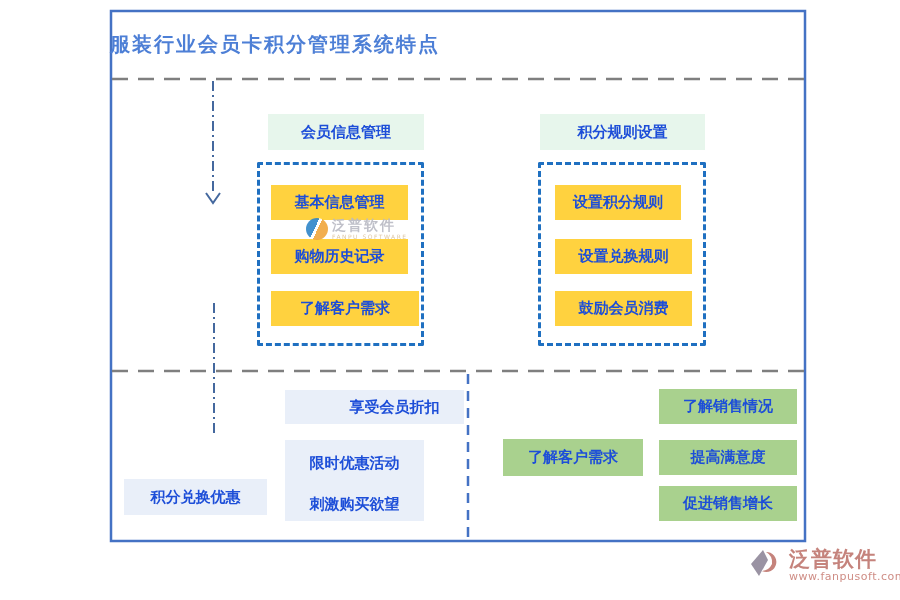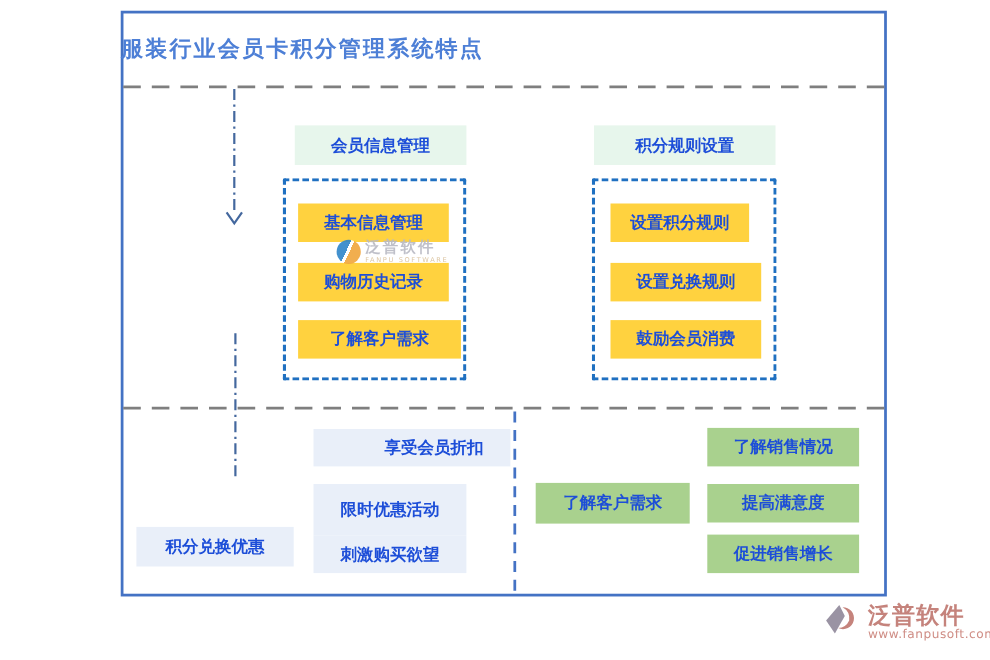--- a/index.html
+++ b/index.html
@@ -14,21 +14,21 @@
     left:110px;top:31px;width:695px;
     font-size:20px;font-weight:bold;color:#4d7fd6;letter-spacing:2px;z-index:2;
   }
   .box{
     display:flex;align-items:center;justify-content:center;
     font-size:15px;font-weight:bold;color:#1d4ed8;z-index:2;white-space:nowrap;
   }
   .mint{background:#e7f6ec;}
   .yellow{background:#ffd23f;}
   .lblue{background:#e9eff9;}
-  .green{background:#a9d18e;}
+  .green{background:#a9d18e;margin-left:16px;}
   .dashedbox{border:3px dashed #1f70c1;border-radius:2px;z-index:1;background:transparent;}
   
   .hdr-a{left:268px;top:114px;width:156px;height:36px;}
   .db-a{left:257px;top:162px;width:161px;height:178px;}
   .ya1{left:271px;top:185px;width:137px;height:35px;}
   .ya2{left:271px;top:239px;width:137px;height:35px;}
   .ya3{left:271px;top:291px;width:148px;height:35px;}
   
   .hdr-b{left:540px;top:114px;width:165px;height:36px;}
   .db-b{left:538px;top:162px;width:162px;height:178px;}

